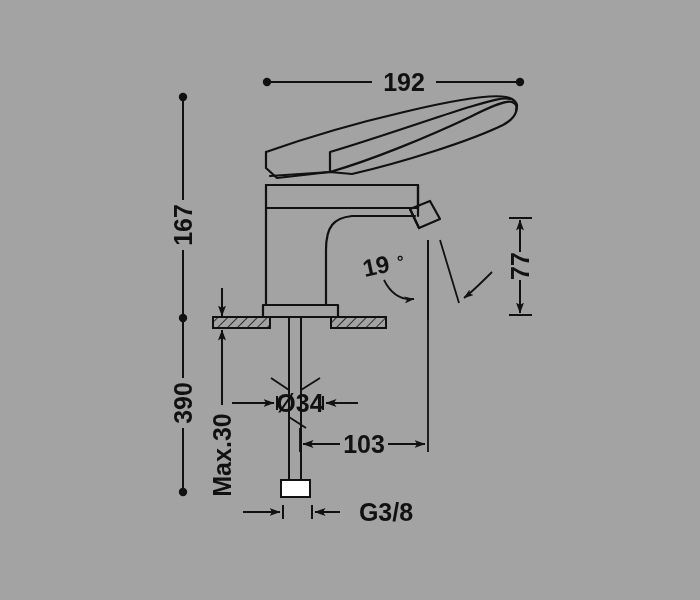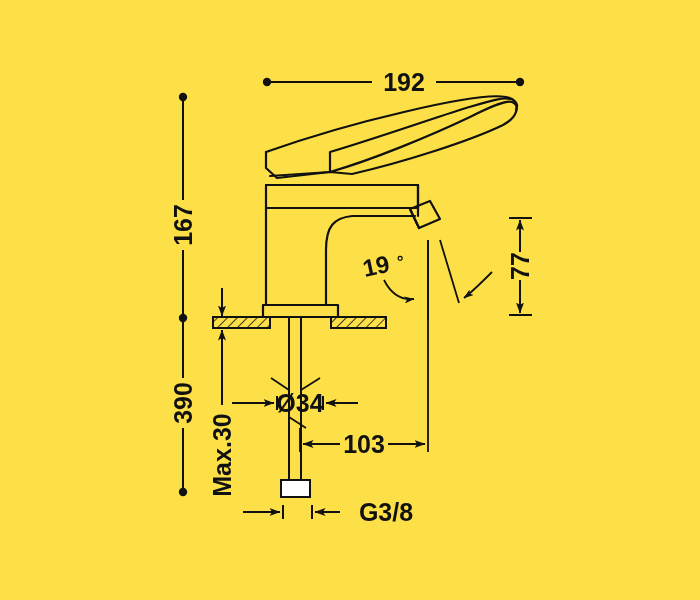--- a/index.html
+++ b/index.html
@@ -5,21 +5,21 @@
   html,body{margin:0;padding:0;background:#ffffff;}
   body{
     width:700px;height:600px;
     font-family:"Liberation Sans", sans-serif;
     background:#ffffff;
     overflow:hidden;
   }
   #drawing-root{
     position:relative;
     width:700px;height:600px;
-    background:#fde047;
+    background:#a3a3a3;
   }
   svg#tech-drawing{
     position:absolute;left:0;top:0;
     width:700px;height:600px;
     display:block;
   }
   .dim-text{
     font-family:"Liberation Sans", sans-serif;
     font-weight:bold;
     fill:#111111;

